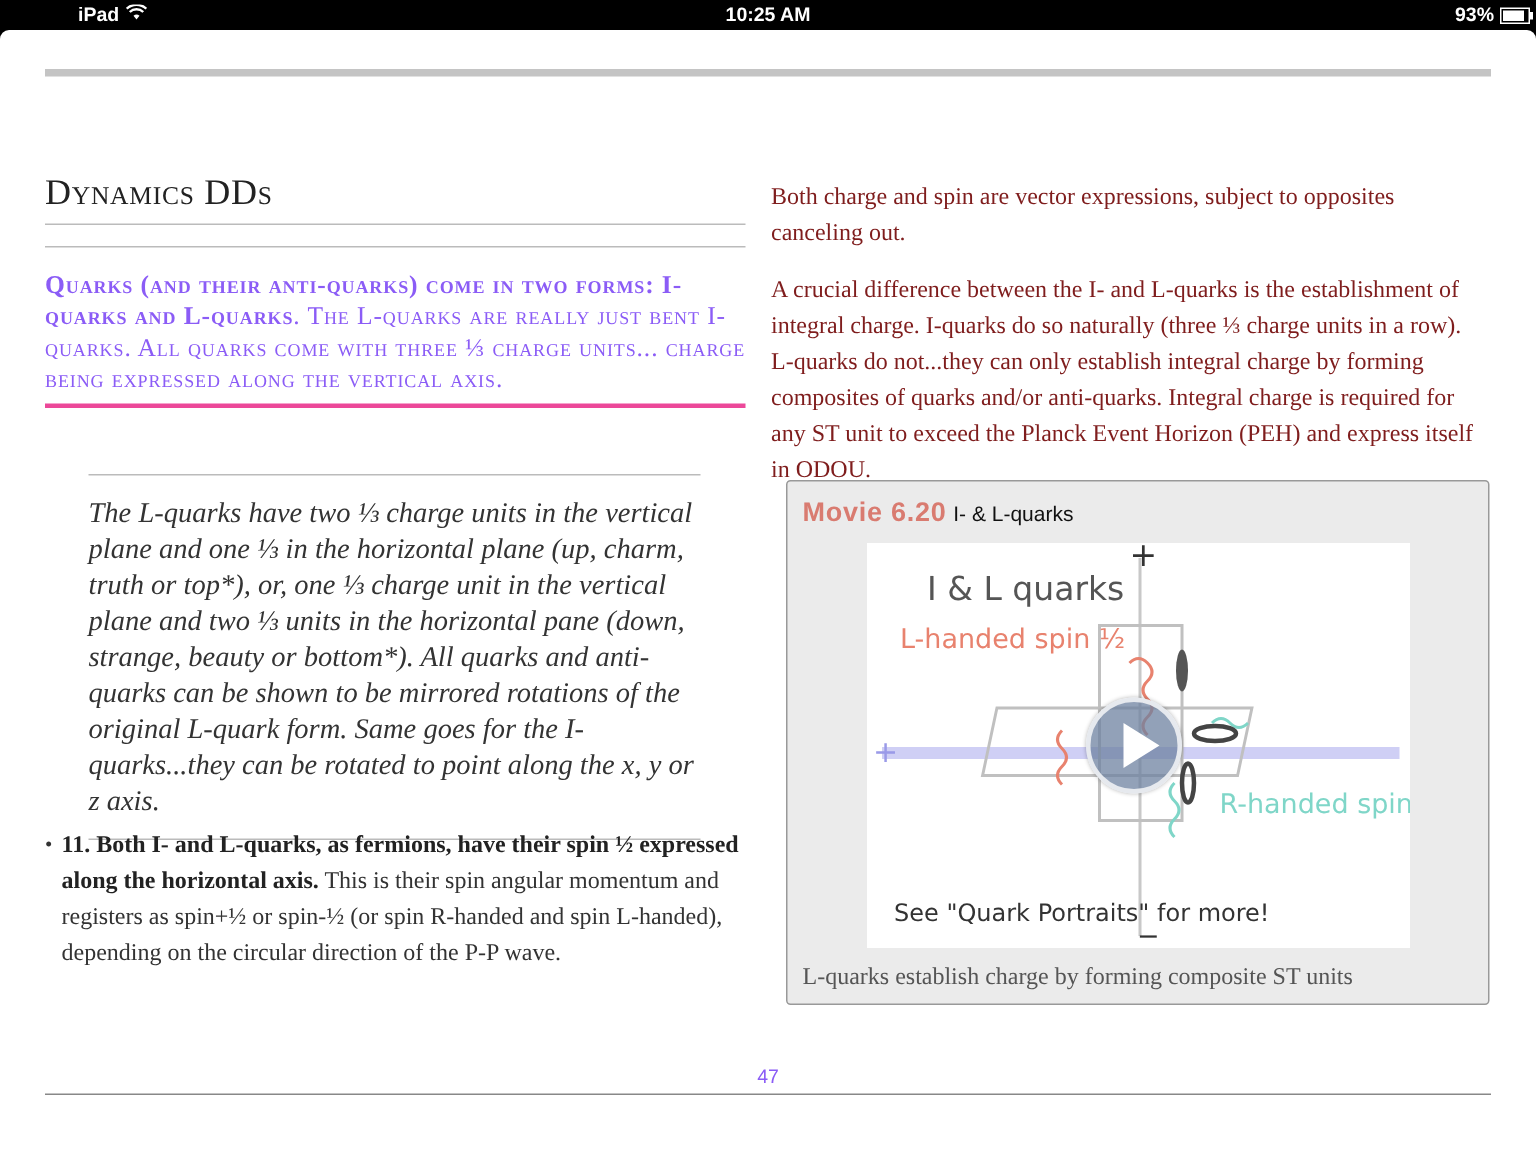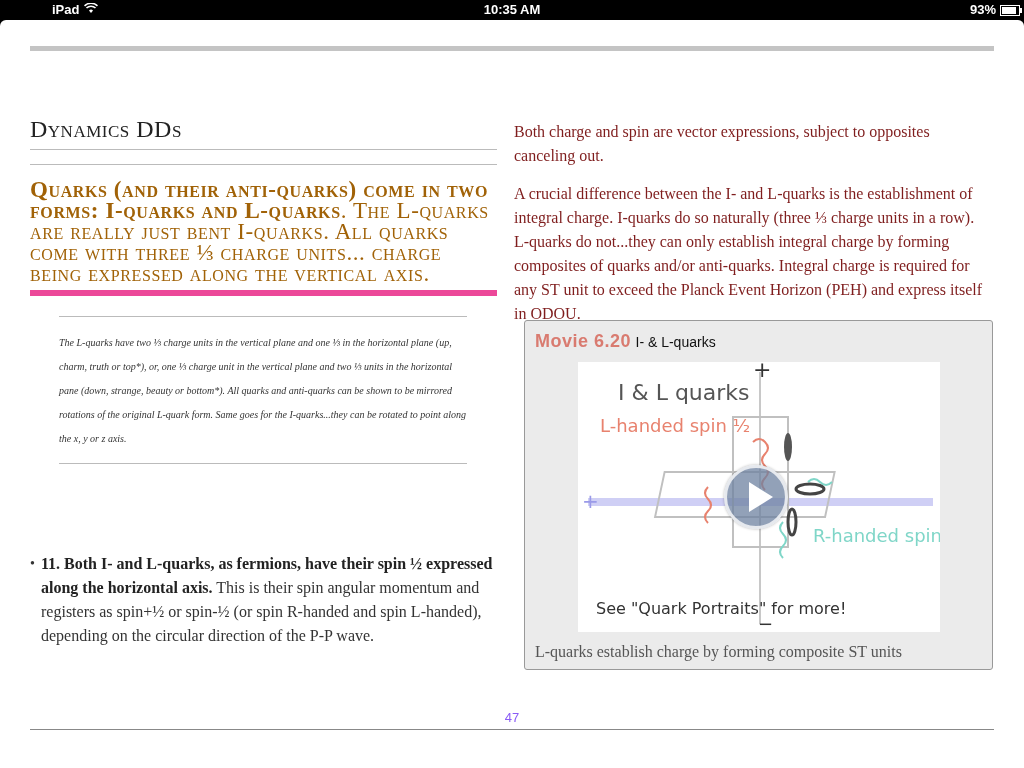--- a/index.html
+++ b/index.html
@@ -22,27 +22,27 @@
     position:absolute; left:0; top:20px; width:1024px; height:748px; background:#fff;
     border-radius:6px 6px 0 0;
   }
   .topbar { position:absolute; left:30px; top:26px; width:964px; height:5px; background:#c4c4c4; }
   .title {
     position:absolute; left:30px; top:96px; width:467px;
     font-size:24px; font-weight:normal; color:#222; font-variant:small-caps; letter-spacing:0.5px;
     padding-bottom:6px; border-bottom:1px solid #bbb;
   }
   .lead {
-    position:absolute; left:30px; top:144px; width:467px; border-top:1px solid #bbb; border-bottom:6px solid #ec4899;
-    padding:14px 0 6px 0; font-size:23px; line-height:21px; color:#a16207; font-variant:small-caps; letter-spacing:0.6px;
+    position:absolute; left:30px; top:144px; width:467px; border-top:1px solid #bbb; border-bottom:3px solid #ec4899;
+    padding:14px 0 6px 0; font-size:17px; line-height:21px; color:#8b5cf6; font-variant:small-caps; letter-spacing:0.6px;
   }
   .lead b { font-weight:bold; }
   .quote {
     position:absolute; left:59px; top:296px; width:408px; border-top:1px solid #bbb; border-bottom:1px solid #bbb;
-    padding:14px 0 12px 0; font-size:10px; line-height:24px; color:#333; font-style:italic;
+    padding:14px 0 12px 0; font-size:19px; line-height:24px; color:#333; font-style:italic;
   }
   .bullet {
     position:absolute; left:30px; top:532px; width:470px; font-size:16px; line-height:24px; color:#333;
   }
   .bullet .dot { position:absolute; left:0; top:0; font-size:14px; }
   .bullet .text { margin-left:11px; }
   .bullet b { color:#222; }
 
   .col-right { position:absolute; left:514px; top:56px; width:470px; font-size:16px; line-height:24px; color:#7f1d1d;margin-top:44px; }
   .col-right p { margin:0 0 14px 0; }
@@ -81,21 +81,21 @@
   <div class="left">
     <span>iPad</span>
     <span>
       <svg width="14" height="11" viewBox="0 0 14 11">
           <path d="M7 10 L9 7.5 A3 3 0 0 0 5 7.5 Z" fill="#fff"></path>
           <path d="M2.5 5 A6.5 6.5 0 0 1 11.5 5" stroke="#fff" stroke-width="1.6" fill="none"></path>
           <path d="M0.5 2.8 A9.5 9.5 0 0 1 13.5 2.8" stroke="#fff" stroke-width="1.6" fill="none"></path>
         </svg>
     </span>
   </div>
-  <div class="center">10:35 AM</div>
+  <div class="center">10:25 AM</div>
   <div class="right">
     <span>93%</span>
     <span class="battery">
         <span class="fill"></span>
       </span>
   </div>
 </div>
 
 <div class="page">
   <div class="topbar"></div>

